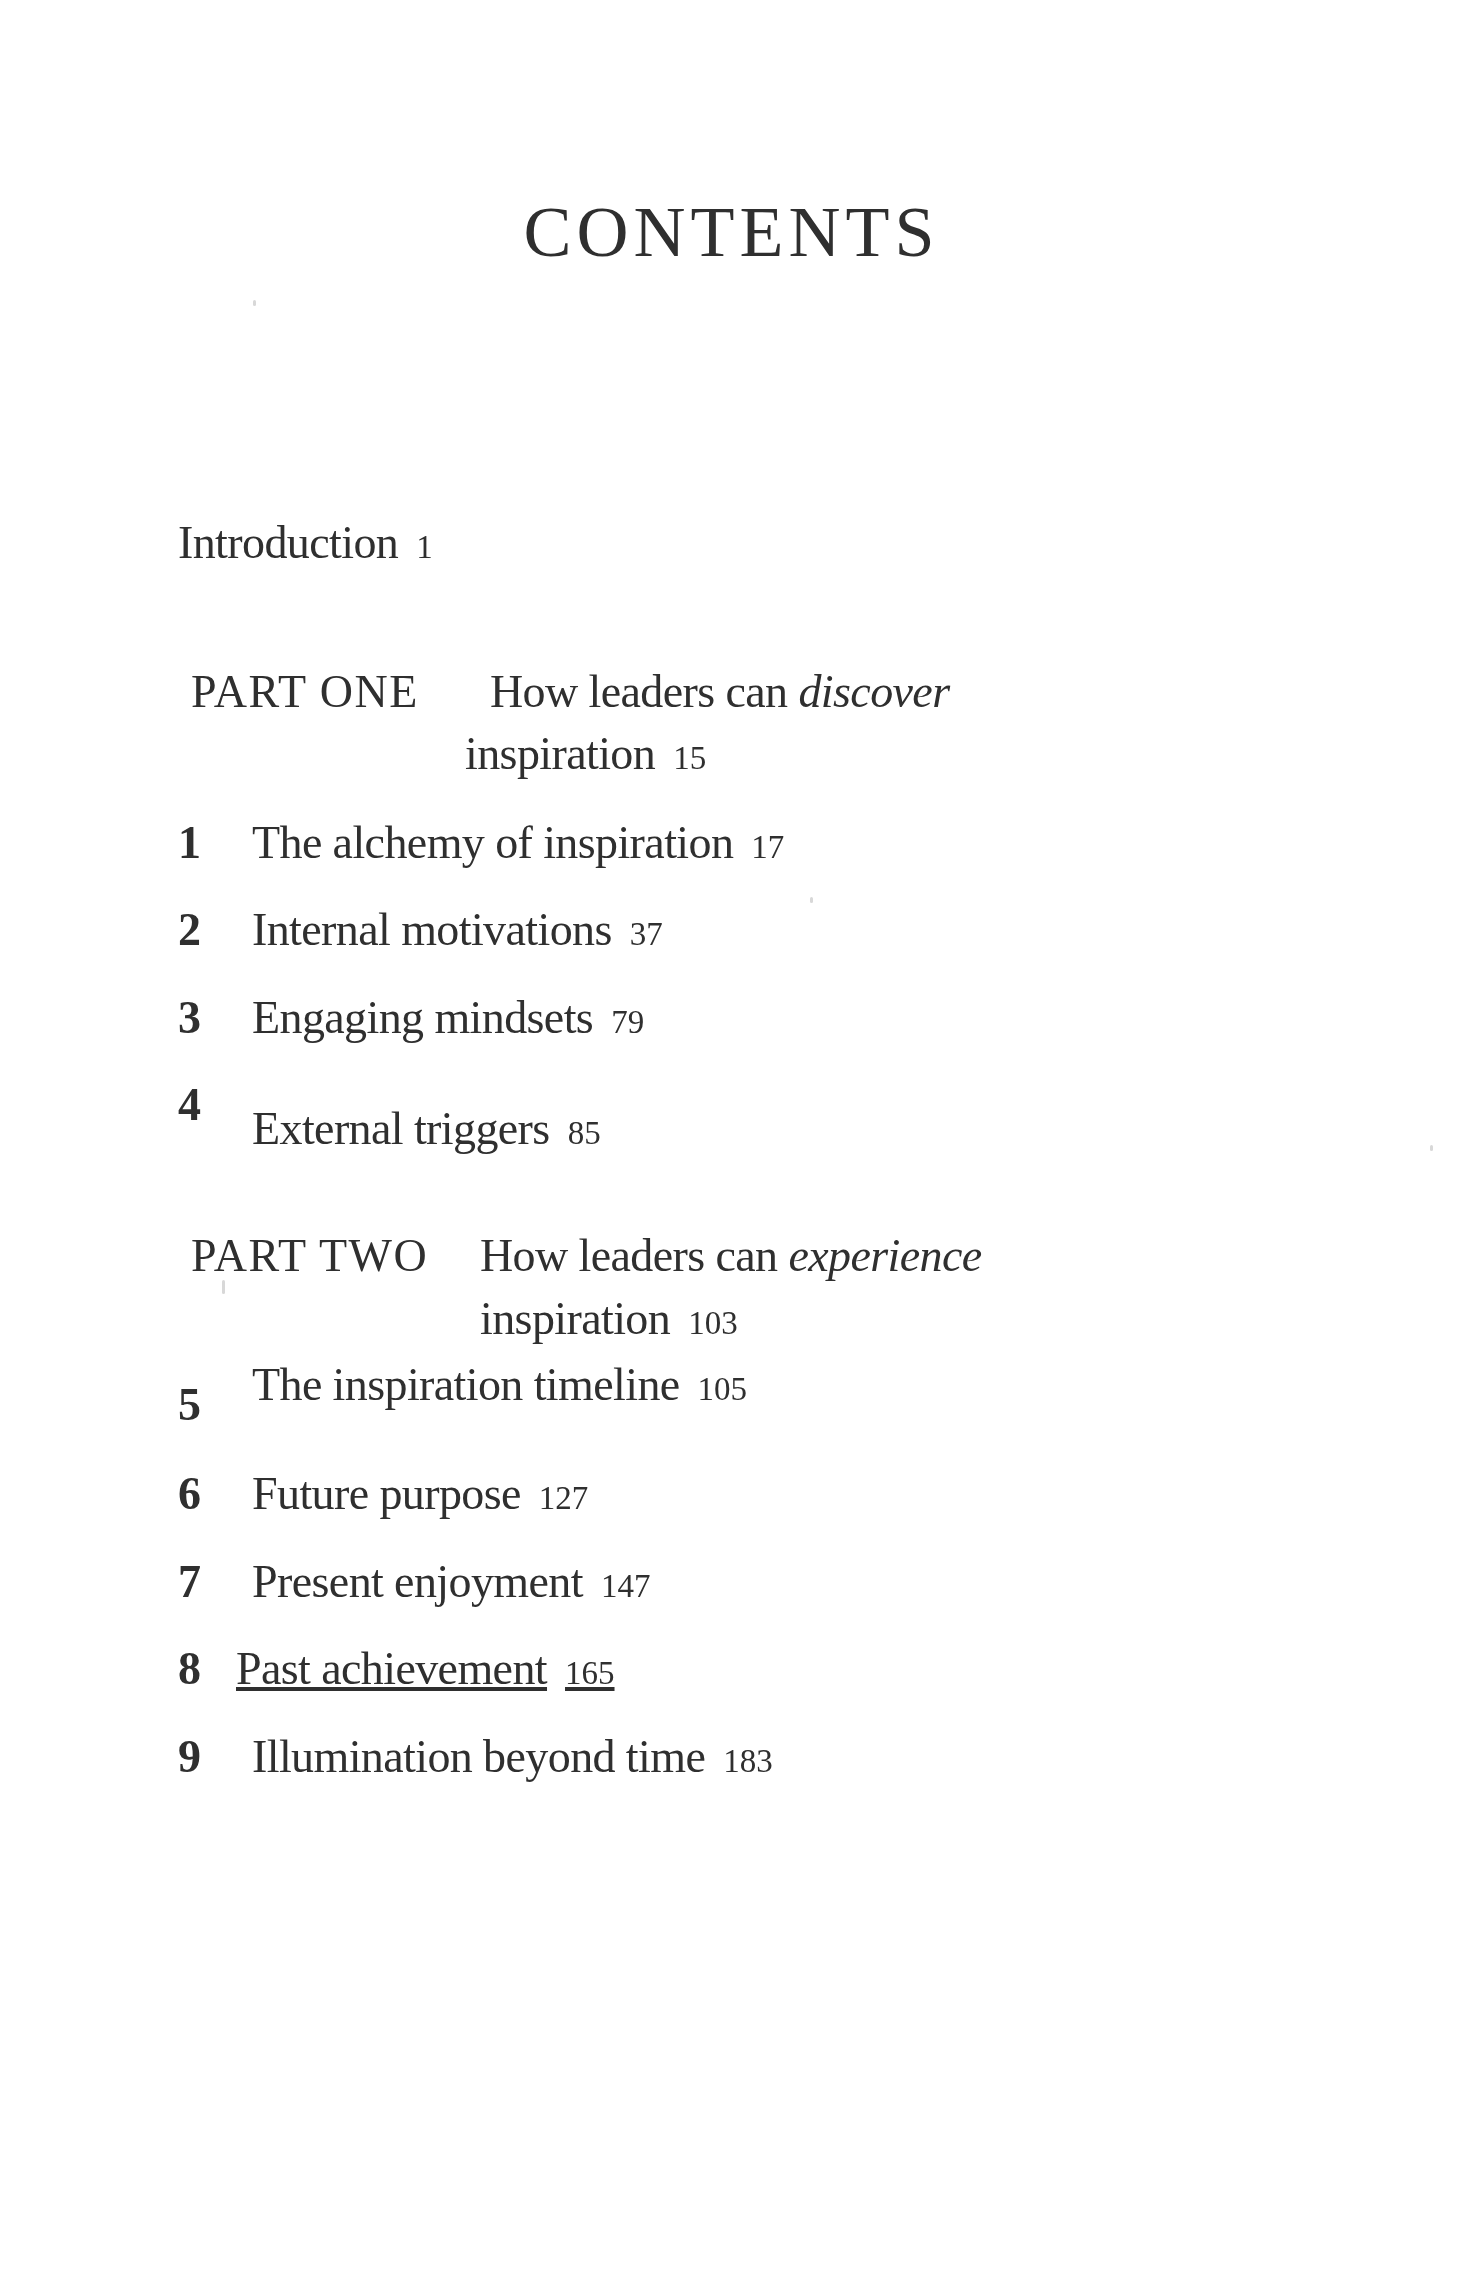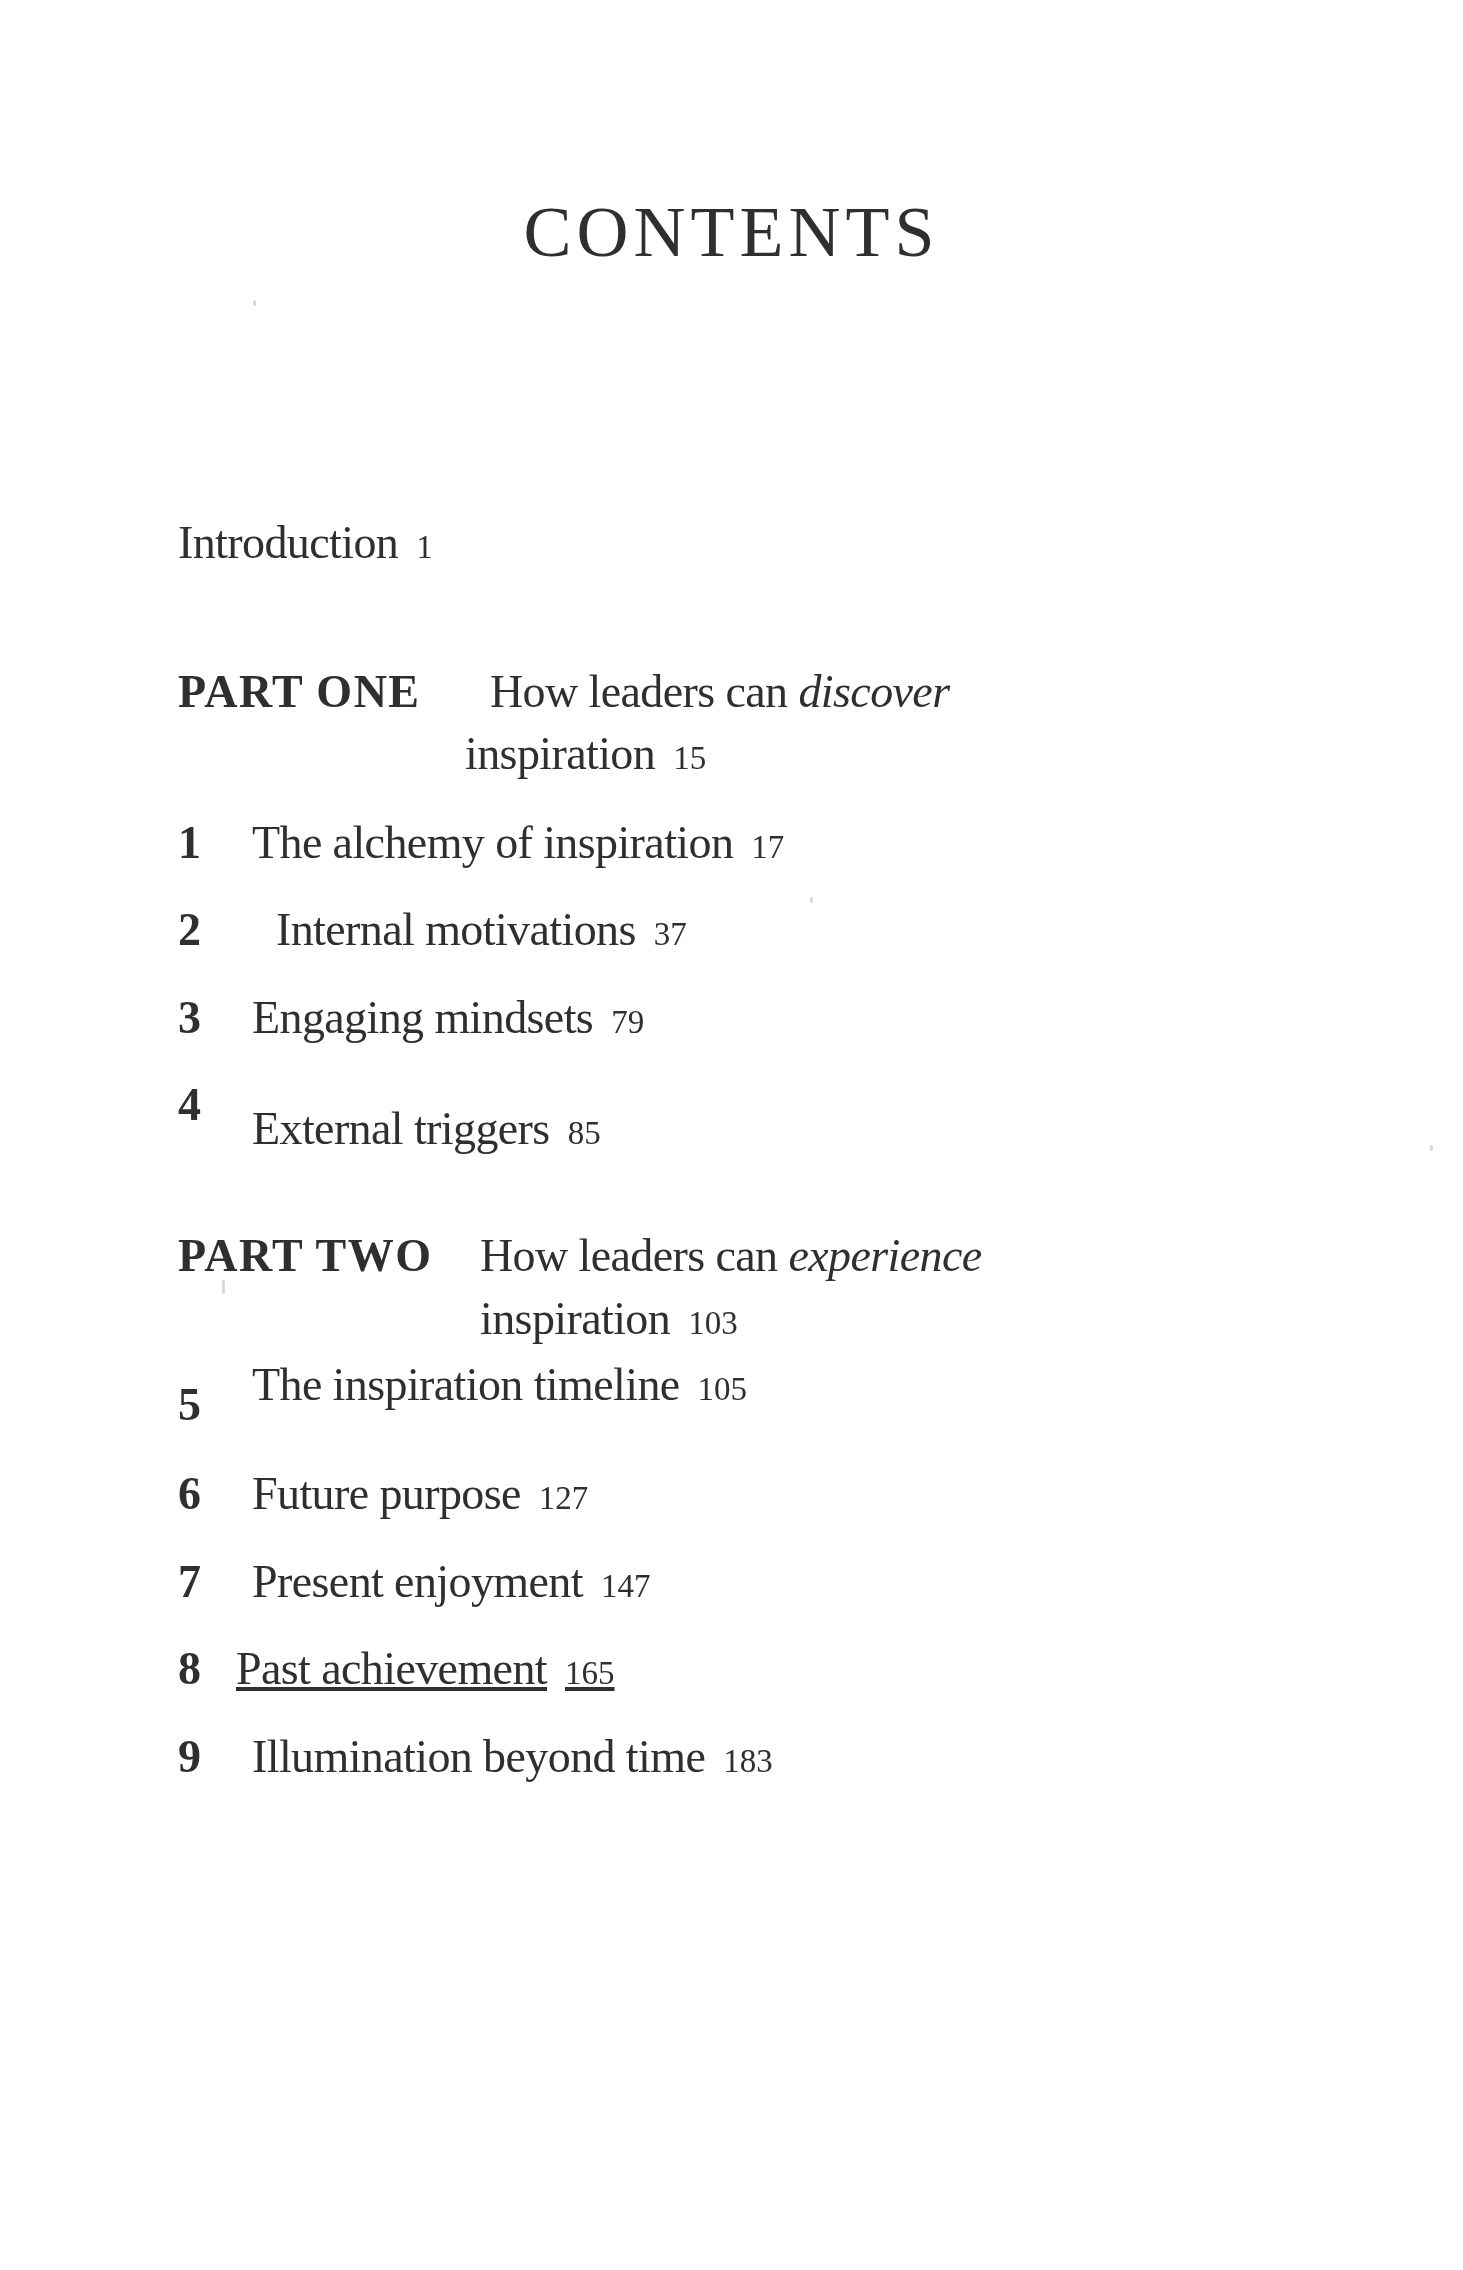--- a/index.html
+++ b/index.html
@@ -4,21 +4,21 @@
 <style>
   html, body { margin: 0; padding: 0; background: #ffffff; }
   body { width: 1463px; height: 2270px; position: relative; overflow: hidden;
          font-family: "Liberation Serif", "DejaVu Serif", serif; color: #2f2f2f; }
   .abs { position: absolute; white-space: nowrap; line-height: 1; }
   .title { left: 0; width: 1463px; text-align: center; top: 196px;
            font-size: 72px; letter-spacing: 5px; font-weight: normal; }
   .entry { font-size: 46px; letter-spacing: -0.6px; }
   .pg { font-size: 33px; margin-left: 18px; letter-spacing: 0; }
   .num { font-weight: bold; font-size: 46px; }
-  .part-label { font-weight: bold; font-size: 46px; letter-spacing: 1.5px; }
+  .part-label { font-weight: normal; font-size: 46px; letter-spacing: 1.5px; margin-left: 13px; }
   .speck { position: absolute; width: 3px; height: 6px; background: #d8d8d8; border-radius: 2px; }
 </style>
 </head>
 <body>
 
 <div class="abs title">CONTENTS</div>
 
 <div class="abs entry" style="left:178px; top:520px;">
   <span>Introduction</span><span class="pg">1</span>
 </div>
@@ -34,21 +34,21 @@
 <div class="abs entry" style="left:178px; top:820px;">
   <span class="num">1</span>
 </div>
 <div class="abs entry" style="left:252px; top:820px;">
   <span>The alchemy of inspiration</span><span class="pg">17</span>
 </div>
 
 <div class="abs entry" style="left:178px; top:907px;">
   <span class="num">2</span>
 </div>
-<div class="abs entry" style="left:252px; top:907px;margin-left:24px;">
+<div class="abs entry" style="left:252px; top:907px;">
   <span>Internal motivations</span><span class="pg">37</span>
 </div>
 
 <div class="abs entry" style="left:178px; top:995px;">
   <span class="num">3</span>
 </div>
 <div class="abs entry" style="left:252px; top:995px;">
   <span>Engaging mindsets</span><span class="pg">79</span>
 </div>
 

